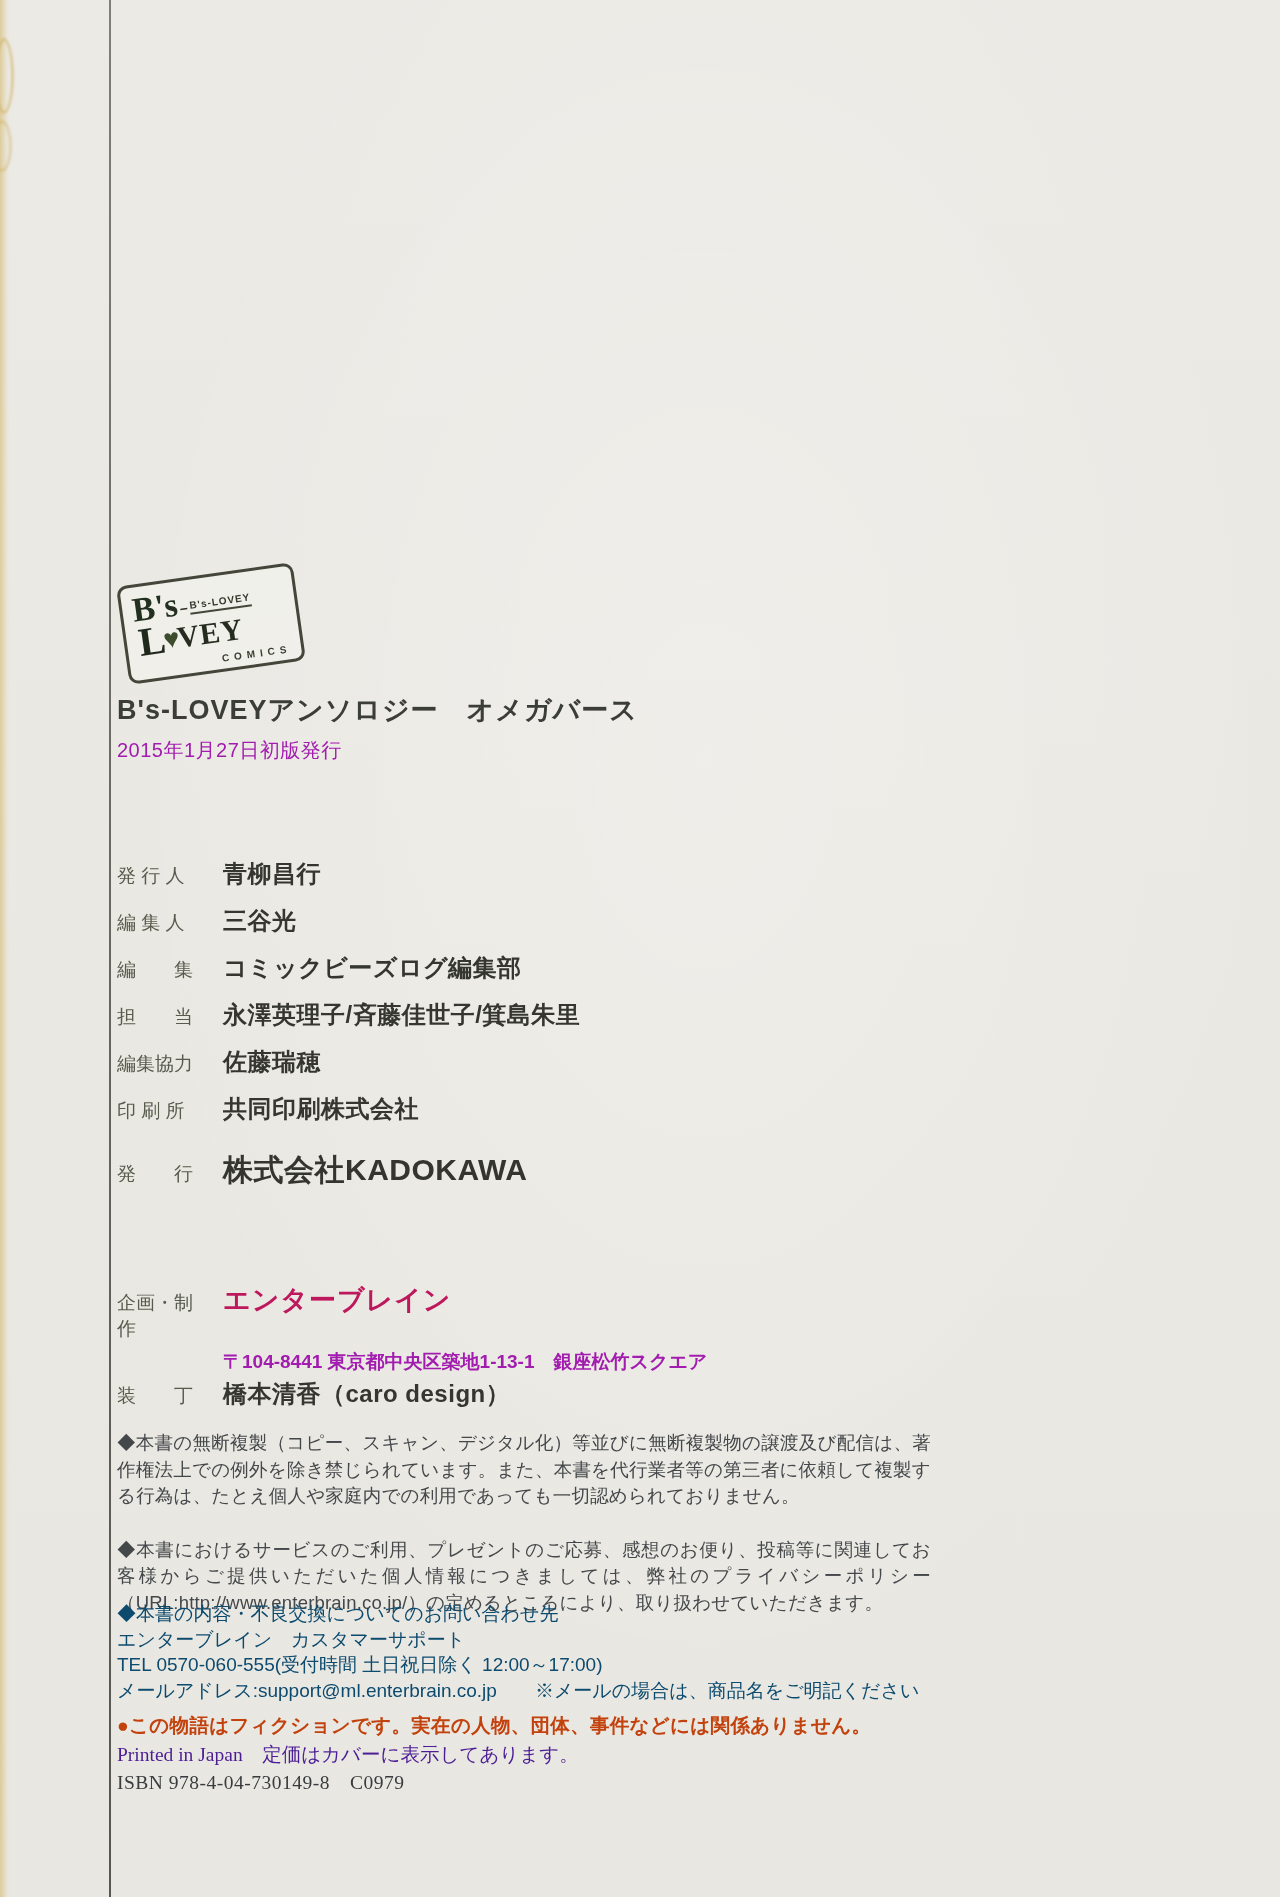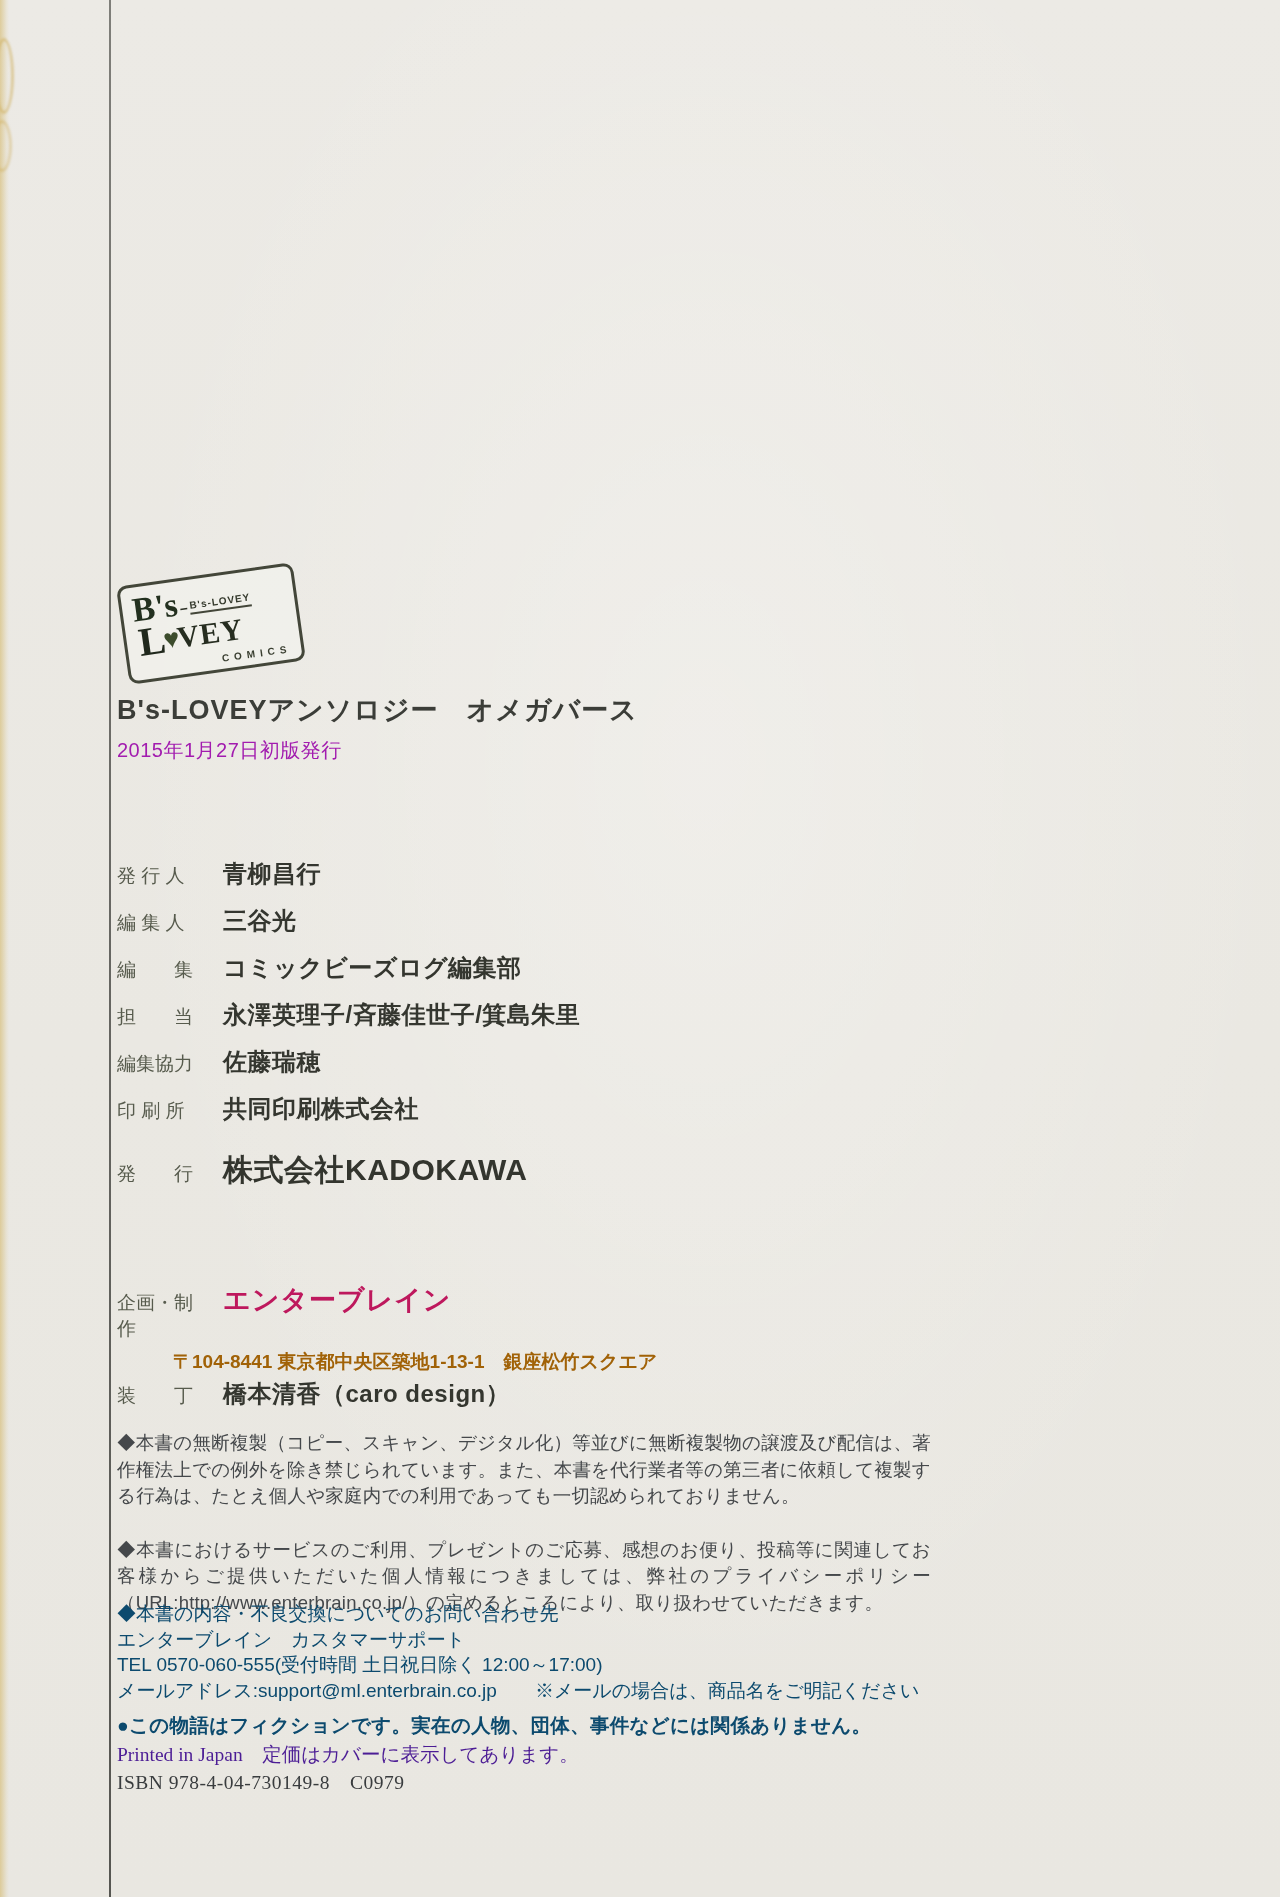--- a/index.html
+++ b/index.html
@@ -51,33 +51,33 @@
   .credit-value{margin-left:18px;font-size:24px;font-weight:bold;color:#34362f;letter-spacing:0.5px;}
 
   .publisher{position:absolute;left:117px;top:1150px;}
   .pub-row{display:flex;align-items:baseline;}
   .pub-label{width:88px;font-size:19px;color:#575b4d;flex-shrink:0;}
   .pub-name{margin-left:18px;font-size:30px;font-weight:bold;color:#33352e;letter-spacing:0.5px;}
   .pub-lines{margin-left:106px;margin-top:5px;font-size:19px;font-weight:bold;line-height:26px;color:#3d3f38;letter-spacing:0.2px;}
 
   .production{position:absolute;left:117px;top:1282px;}
   .prod-name{margin-left:18px;font-size:27px;font-weight:bold;color:#be185d;letter-spacing:1px;}
-  .prod-line{margin-left:56px;margin-top:7px;font-size:19px;font-weight:bold;color:#a16207;}
+  .prod-line{margin-left:106px;margin-top:7px;font-size:19px;font-weight:bold;color:#a21caf;}
 
   .design-row{position:absolute;left:117px;top:1378px;display:flex;align-items:baseline;}
 
   .notices{position:absolute;left:117px;top:1430px;width:814px;}
   .notice{font-size:18.5px;line-height:26.5px;color:#45484b;text-align:justify;letter-spacing:0.2px;}
   .notice + .notice{margin-top:27px;}
 
   .contact{position:absolute;left:117px;top:1601px;font-size:19px;line-height:25.5px;color:#0c4a6e;}
   .contact-line{white-space:nowrap;}
 
   .footer-fiction{position:absolute;left:117px;top:1712px;font-family:"Liberation Serif",serif;
-    font-weight:bold;font-size:19.5px;color:#0c4a6e;letter-spacing:0.3px;}
+    font-weight:bold;font-size:19.5px;color:#c2410c;letter-spacing:0.3px;}
   .footer-printed{position:absolute;left:117px;top:1741px;font-family:"Liberation Serif",serif;
     font-size:19.5px;color:#4c1d95;}
   .footer-isbn{position:absolute;left:117px;top:1769px;font-family:"Liberation Serif",serif;
     font-size:19.5px;color:#393c3e;letter-spacing:0.5px;}
 </style>
 </head>
 <body>
 
 <div class="paper"></div>
 <div class="edge-strip"></div>

